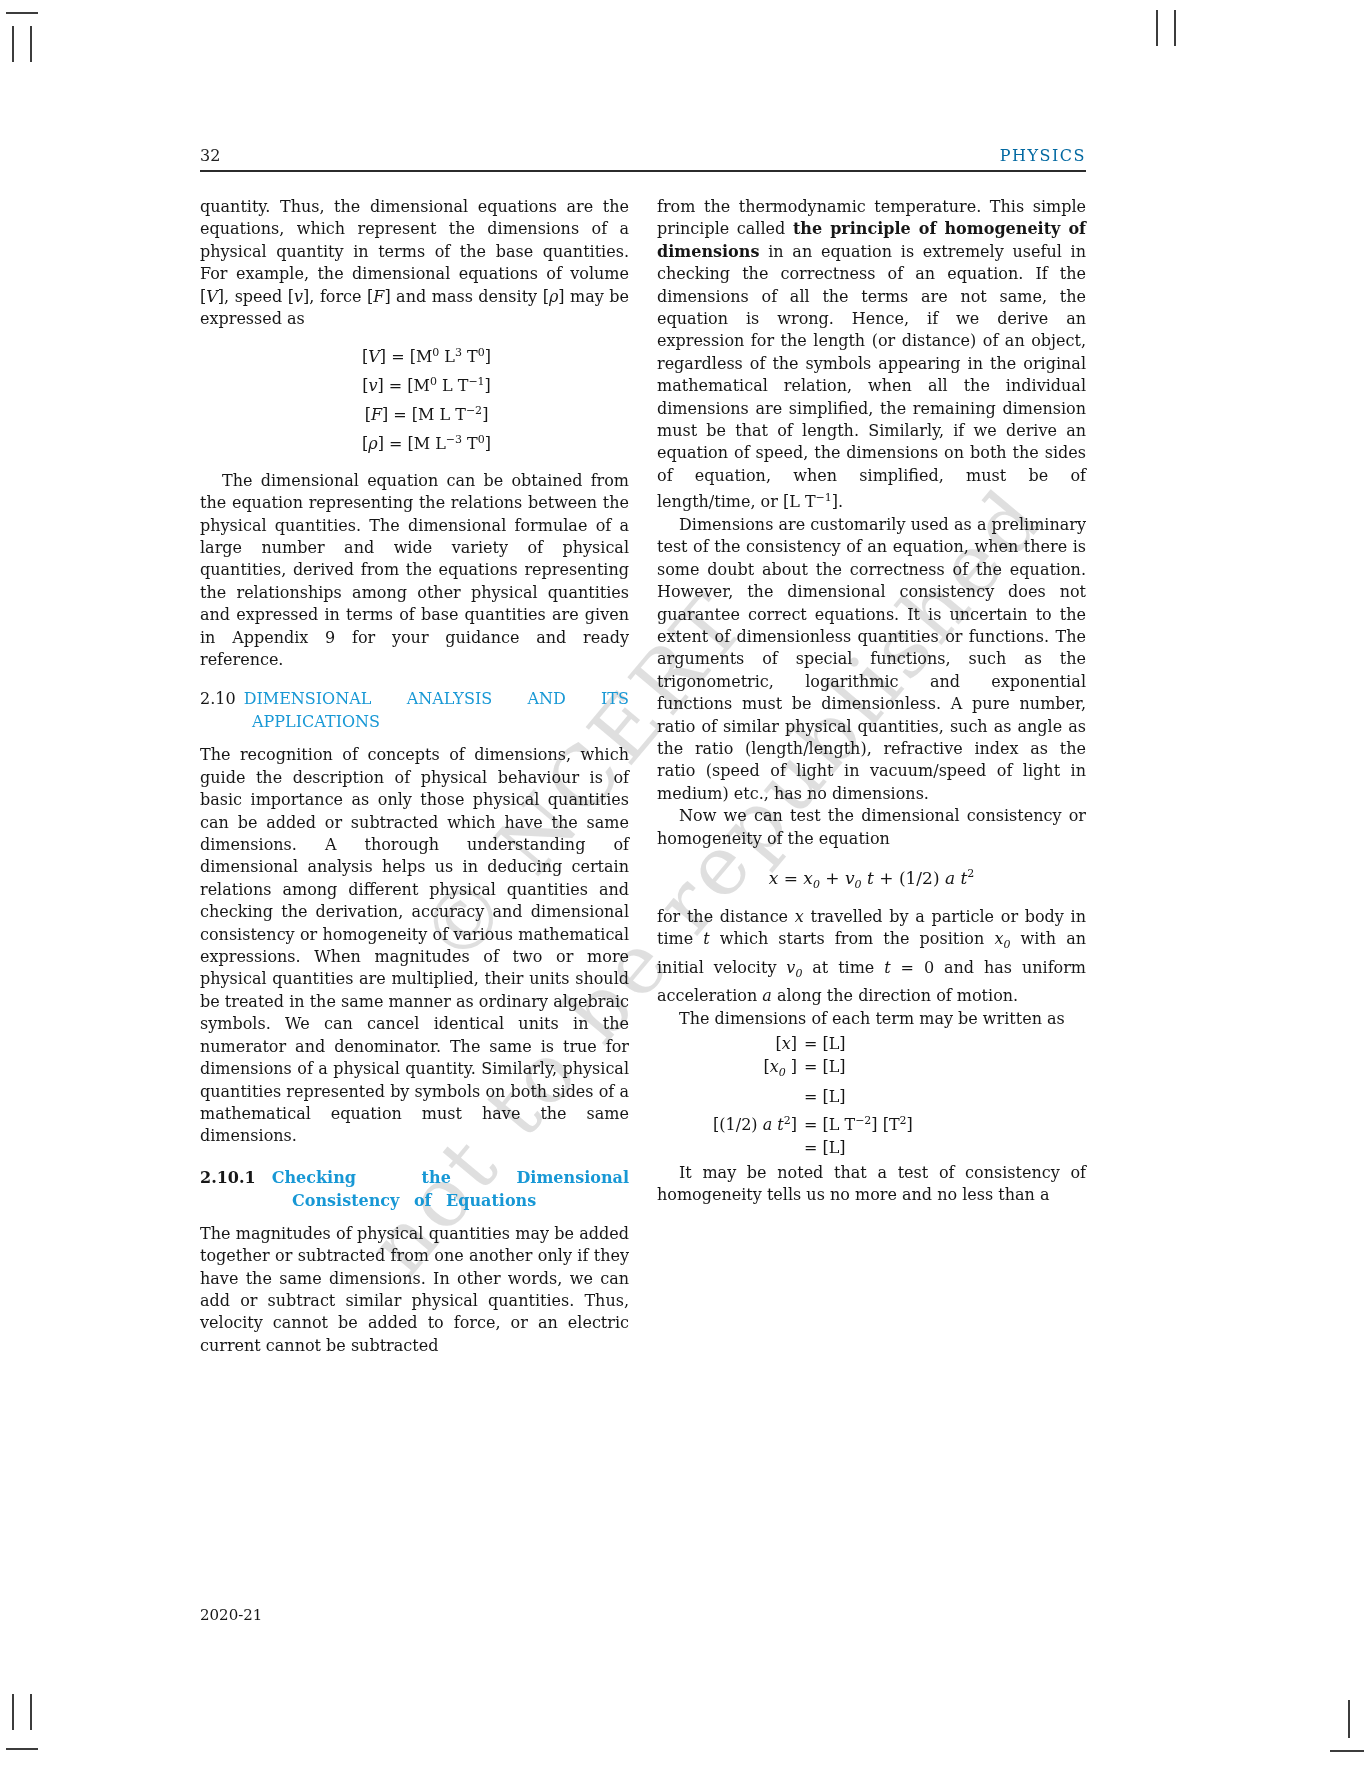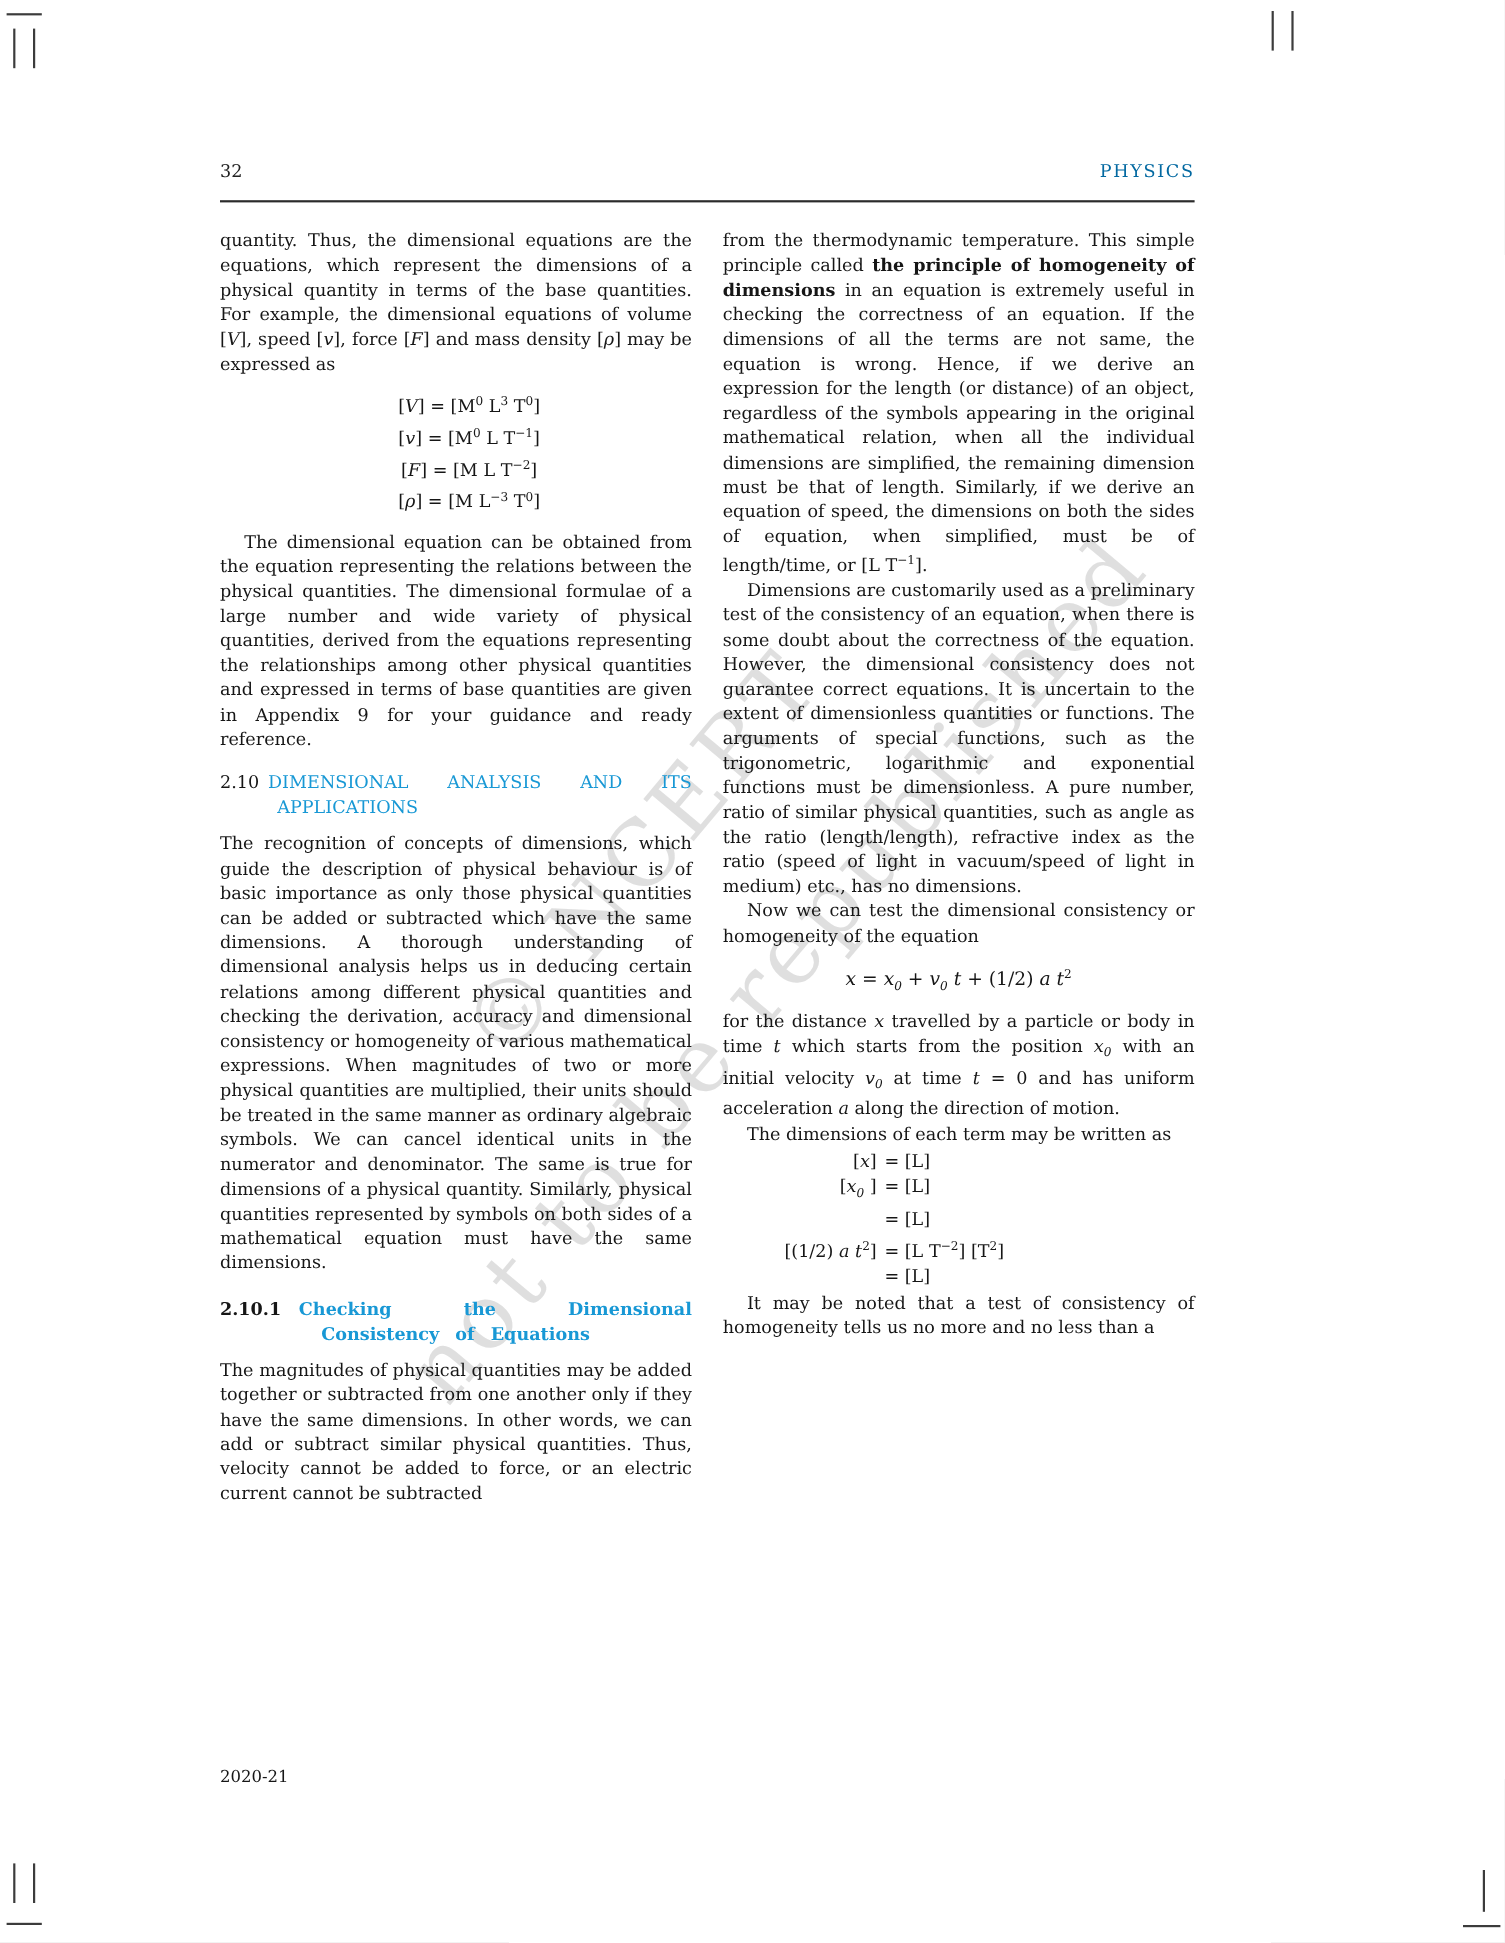--- a/index.html
+++ b/index.html
@@ -30,21 +30,21 @@
     line-height: 160px;
     letter-spacing: 5px;
     white-space: nowrap;
     pointer-events: none;
     font-family: "DejaVu Serif", serif;
   }
   
   .content { position: absolute; left: 200px; top: 146px; width: 886px; z-index: 2; }
   .pg-header {
     display: flex; justify-content: space-between; align-items: baseline;
-    font-size: 16px; padding-bottom: 17px;
+    font-size: 16px; padding-bottom: 5px;
   }
   .pg-num { color: #222; }
   .subject { color: #0369a1; letter-spacing: 1.5px; }
   .rule { border-top: 2px solid #2b2b2b; margin-bottom: 24px; }
   .cols { display: flex; gap: 28px; }
   .col { width: 429px; font-size: 16px; line-height: 22.4px; text-align: justify; }
   p { margin: 0; }
   .ind { text-indent: 22px; }
   .eqblock { margin: 11px 0 13px 24px; line-height: 24.5px; text-align: center; }
   .sec-head {

